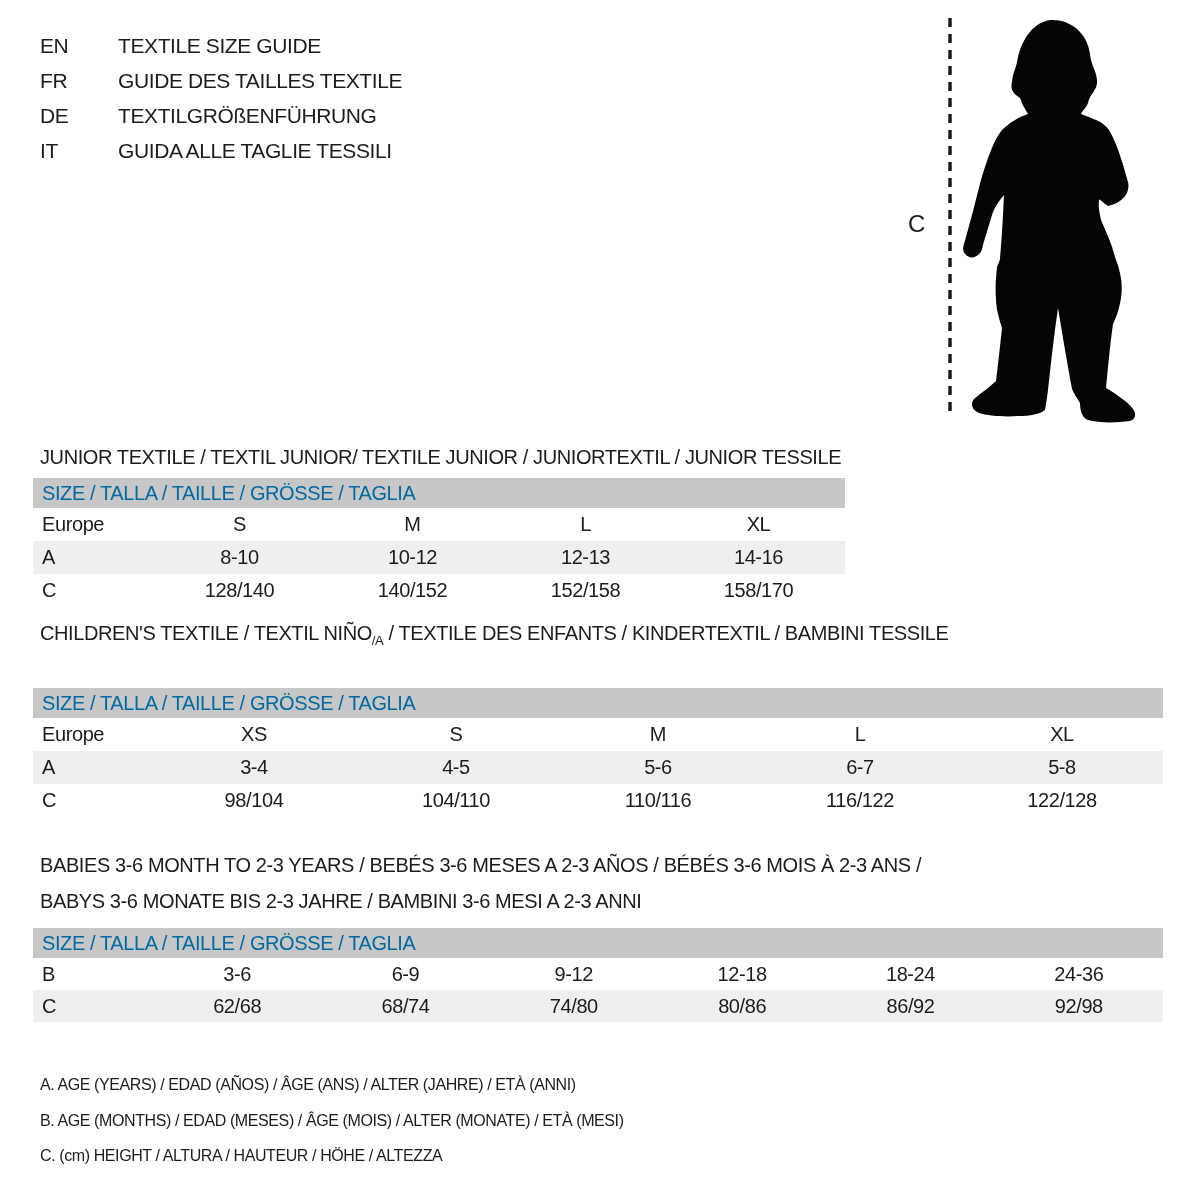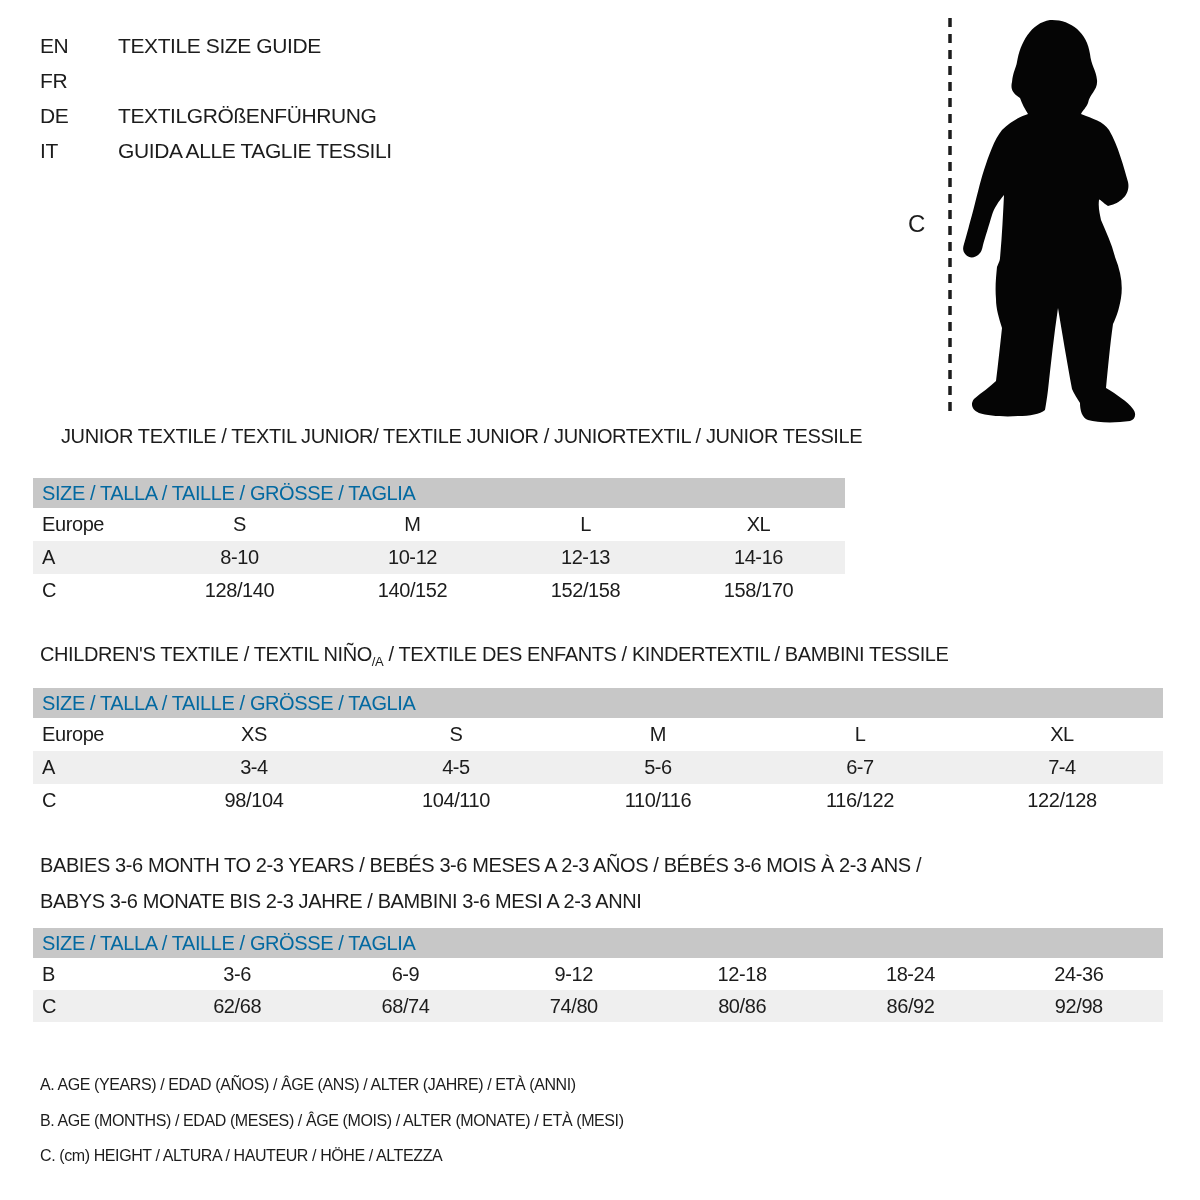--- a/index.html
+++ b/index.html
@@ -56,20 +56,21 @@
 
 <div class="page">
 
   <div class="abs lang-list">
     <div class="lang-row">
       <span class="lang-code">EN</span>
       <span class="lang-label">TEXTILE SIZE GUIDE</span>
     </div>
     <div class="lang-row">
       <span class="lang-code">FR</span>
+      <span class="lang-label">GUIDE DES TAILLES TEXTILE</span>
     </div>
     <div class="lang-row">
       <span class="lang-code">DE</span>
       <span class="lang-label">TEXTILGRÖßENFÜHRUNG</span>
     </div>
     <div class="lang-row">
       <span class="lang-code">IT</span>
       <span class="lang-label">GUIDA ALLE TAGLIE TESSILI</span>
     </div>
   </div>
@@ -120,21 +121,21 @@
         C 89 145, 94 130, 102 120
         C 112 110, 122 106, 128 104
         C 125 99, 122 94, 120 88
         C 114 84, 110 80, 112 72
         C 113 62, 116 58, 117 52
         C 120 33, 131 13, 150 10
         Z"></path>
     </svg>
   </div>
 
-  <div class="abs section-title" style="top:425px; left:40px;margin-left:21px;">JUNIOR TEXTILE / TEXTIL JUNIOR/ TEXTILE JUNIOR / JUNIORTEXTIL / JUNIOR TESSILE</div>
+  <div class="abs section-title" style="top:446px; left:40px;">JUNIOR TEXTILE / TEXTIL JUNIOR/ TEXTILE JUNIOR / JUNIORTEXTIL / JUNIOR TESSILE</div>
 
   <div class="size-table" style="top:478px; left:33px; width:812px;">
     <div class="t-header">SIZE / TALLA / TAILLE / GRÖSSE / TAGLIA</div>
     <div class="t-row h33 cols-4">
       <div class="t-label">Europe</div>
       <div class="t-cell">S</div>
       <div class="t-cell">M</div>
       <div class="t-cell">L</div>
       <div class="t-cell">XL</div>
     </div>
@@ -147,41 +148,41 @@
     </div>
     <div class="t-row h33 cols-4">
       <div class="t-label">C</div>
       <div class="t-cell">128/140</div>
       <div class="t-cell">140/152</div>
       <div class="t-cell">152/158</div>
       <div class="t-cell">158/170</div>
     </div>
   </div>
 
-  <div class="abs section-title" style="top:643px; left:40px;">
+  <div class="abs section-title" style="top:622px; left:40px;">
     <span>CHILDREN'S TEXTILE / TEXTIL NIÑO</span><span class="t-sub">/A</span><span> / TEXTILE DES ENFANTS / KINDERTEXTIL / BAMBINI TESSILE</span>
   </div>
 
   <div class="size-table" style="top:688px; left:33px; width:1130px;">
     <div class="t-header">SIZE / TALLA / TAILLE / GRÖSSE / TAGLIA</div>
     <div class="t-row h33 cols-5">
       <div class="t-label">Europe</div>
       <div class="t-cell">XS</div>
       <div class="t-cell">S</div>
       <div class="t-cell">M</div>
       <div class="t-cell">L</div>
       <div class="t-cell">XL</div>
     </div>
     <div class="t-row h33 cols-5 row-gray">
       <div class="t-label">A</div>
       <div class="t-cell">3-4</div>
       <div class="t-cell">4-5</div>
       <div class="t-cell">5-6</div>
       <div class="t-cell">6-7</div>
-      <div class="t-cell">7-4</div>
+      <div class="t-cell">5-8</div>
     </div>
     <div class="t-row h33 cols-5">
       <div class="t-label">C</div>
       <div class="t-cell">98/104</div>
       <div class="t-cell">104/110</div>
       <div class="t-cell">110/116</div>
       <div class="t-cell">116/122</div>
       <div class="t-cell">122/128</div>
     </div>
   </div>

